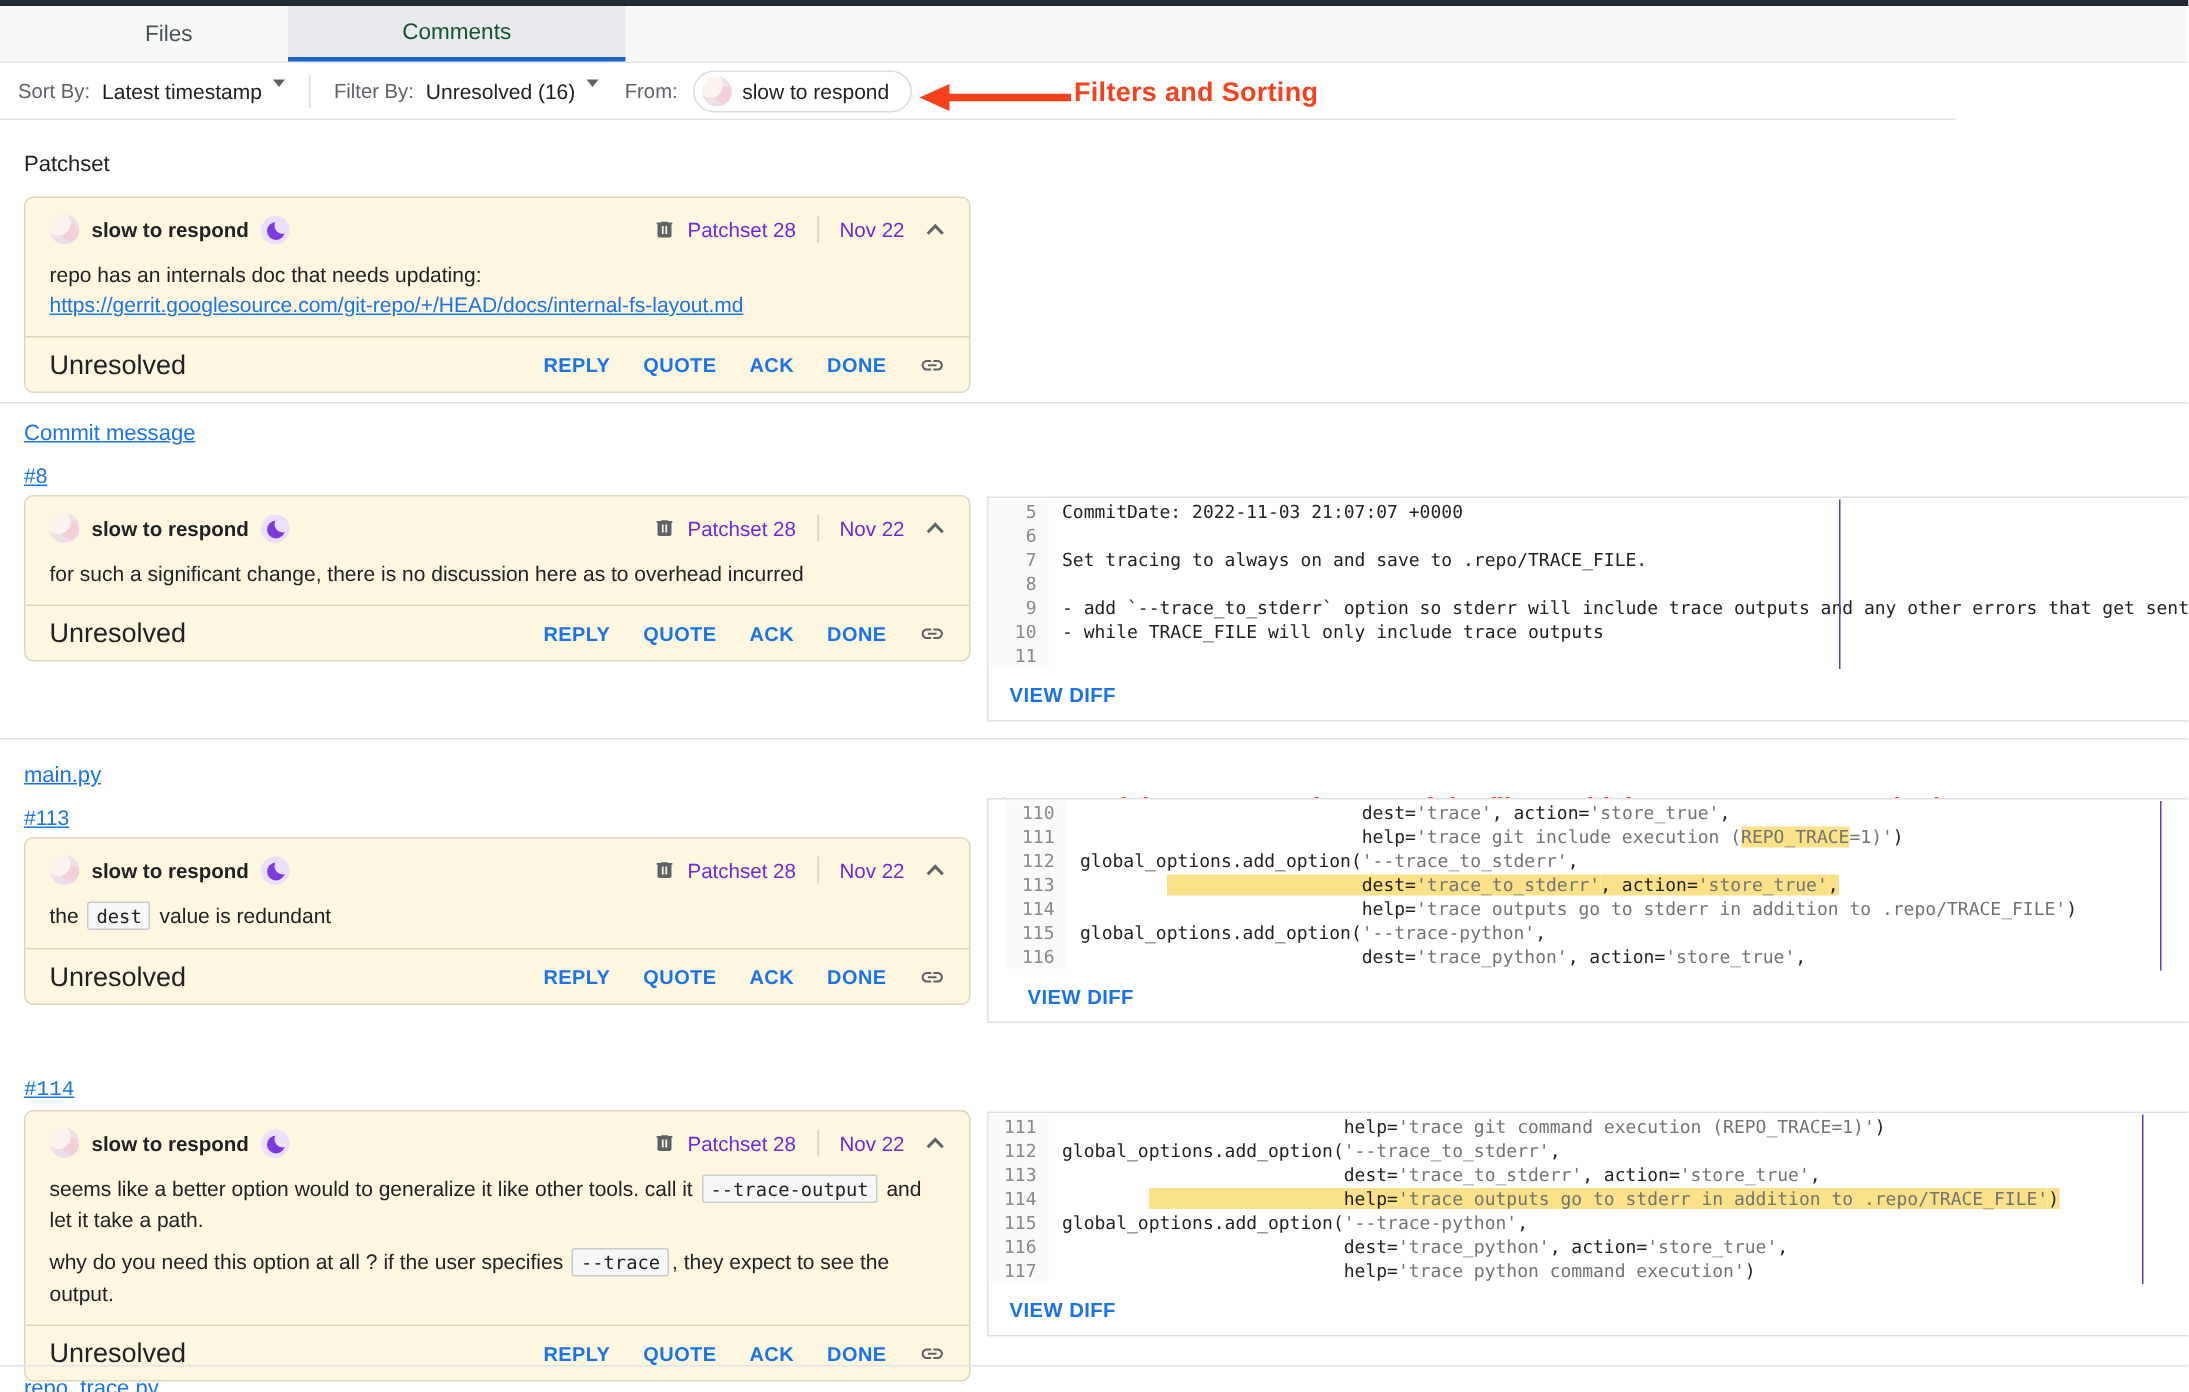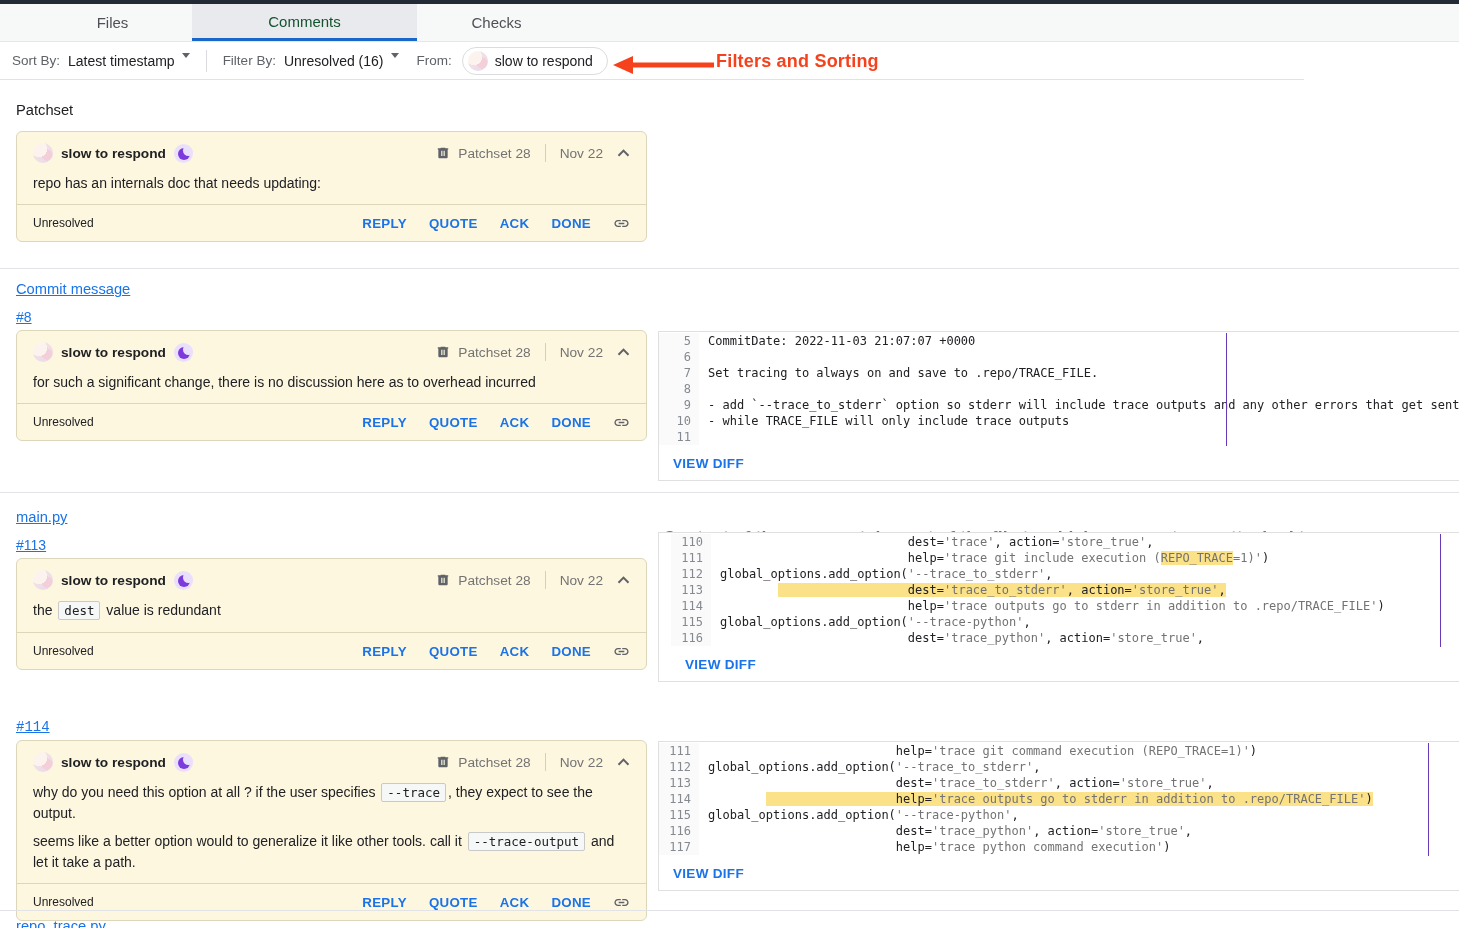--- a/index.html
+++ b/index.html
@@ -39,30 +39,30 @@
   
   .card{position:absolute;width:631px;background:#fef7e0;border:1px solid #dcd6bb;border-radius:6px;box-sizing:border-box;}
   .card-main{padding:10px 16px 11px;}
   .thread-head{display:flex;align-items:center;gap:8px;height:22px;}
   .author{font-size:13.7px;font-weight:bold;color:#202124;}
   .moon{width:19px;height:19px;border-radius:50%;background:#ebe0fb;position:relative;overflow:hidden;flex:none;}
   .moon::before{content:"";position:absolute;left:4px;top:4px;width:12px;height:12px;border-radius:50%;background:#7c3bdc;}
   .moon::after{content:"";position:absolute;left:9px;top:1px;width:11px;height:11px;border-radius:50%;background:#ebe0fb;}
   .spacer{flex:1;}
   .iconbtn{display:flex;align-items:center;justify-content:center;cursor:pointer;flex:none;}
-  .meta{font-size:13.7px;color:#737373;white-space:nowrap;}
+  .meta{font-size:13.7px;color:#6d28d9;white-space:nowrap;}
   .head-vbar{width:1px;height:18px;background:#d6d0b6;margin:0 6px;}
   .cbody{font-size:14px;line-height:20px;color:#202124;margin-top:9px;}
   .cbody p{margin:0 0 8px;}
   .cbody p:last-child{margin-bottom:0;}
   .cbody a{color:#1a73e8;text-decoration:underline;word-break:break-all;cursor:pointer;}
   .codechip{font-family:"DejaVu Sans Mono",monospace;font-size:12.5px;background:#f6f8f8;border:1px solid #c9c9c9;
             border-radius:2px;padding:1px 5px;margin:0 2px;white-space:nowrap;}
   .card-foot{border-top:1px solid #ddd7ba;height:37px;display:flex;align-items:center;padding:0 16px;box-sizing:border-box;}
-  .status{font-size:12px;color:#202124;}
+  .status{font-size:18px;color:#202124;}
   .foot-actions{margin-left:auto;display:flex;align-items:center;gap:22px;}
   .actlink{font-size:13.3px;font-weight:bold;color:#1a73e8;letter-spacing:.3px;cursor:pointer;}
   
   .codecard{position:absolute;width:801px;background:#fff;border:1px solid #e0e0e0;border-right:none;box-sizing:border-box;overflow:hidden;}
   .codewrap{position:relative;padding:1px 0;overflow:hidden;}
   .cl{display:flex;height:16px;line-height:16px;font-family:"DejaVu Sans Mono",monospace;font-size:12px;}
   .ln{width:40px;flex:none;text-align:right;padding-right:8px;box-sizing:border-box;color:#848a90;background:#fafafa;}
   .ct{white-space:pre;padding-left:9px;color:#202124;}
   .ct .s{color:#737373;}
   .ct .mk{background:#fbe187;}
@@ -72,21 +72,20 @@
   .vd-row{height:34px;display:flex;align-items:center;padding-left:14px;}
   .vd{font-size:13.5px;font-weight:bold;color:#1a73e8;letter-spacing:.3px;cursor:pointer;}
 </style>
 </head>
 <body>
 
 <div class="top-strip"></div>
 <div class="tabbar">
   <div class="tab" style="left:0;">Files</div>
   <div class="tab active" style="left:192px;">Comments</div>
-  <div class="tab" style="left:384px;">Checks</div>
 </div>
 
 <div class="filterbar">
   <span class="flabel">Sort By:</span>
   <span class="fvalue">
     <span>Latest timestamp</span>
     <span class="caret"></span>
   </span>
   <span class="vdiv"></span>
   <span class="flabel">Filter By:</span>
@@ -128,20 +127,21 @@
       <span class="head-vbar"></span>
       <span class="meta">Nov 22</span>
       <span class="iconbtn" style="margin-left:6px;">
         <svg width="13" height="8" viewBox="0 0 13 8" fill="none" stroke="#5f6368" stroke-width="2">
             <path d="M1.5 6.8 6.5 1.6 11.5 6.8"></path>
           </svg>
       </span>
     </div>
     <div class="cbody">
       <div>repo has an internals doc that needs updating:</div>
+      <a>https://gerrit.googlesource.com/git-repo/+/HEAD/docs/internal-fs-layout.md</a>
     </div>
   </div>
   <div class="card-foot">
     <span class="status">Unresolved</span>
     <span class="foot-actions">
       <span class="actlink">REPLY</span>
       <span class="actlink">QUOTE</span>
       <span class="actlink">ACK</span>
       <span class="actlink">DONE</span>
       <span class="iconbtn">
@@ -336,22 +336,22 @@
       <span class="meta">Patchset 28</span>
       <span class="head-vbar"></span>
       <span class="meta">Nov 22</span>
       <span class="iconbtn" style="margin-left:6px;">
         <svg width="13" height="8" viewBox="0 0 13 8" fill="none" stroke="#5f6368" stroke-width="2">
             <path d="M1.5 6.8 6.5 1.6 11.5 6.8"></path>
           </svg>
       </span>
     </div>
     <div class="cbody">
+      <p><span>seems like a better option would to generalize it like other tools. call it </span><span class="codechip">--trace-output</span><span> and let it take a path.</span></p>
       <p><span>why do you need this option at all ? if the user specifies </span><span class="codechip">--trace</span><span>, they expect to see the output.</span></p>
-      <p><span>seems like a better option would to generalize it like other tools. call it </span><span class="codechip">--trace-output</span><span> and let it take a path.</span></p>
     </div>
   </div>
   <div class="card-foot">
     <span class="status">Unresolved</span>
     <span class="foot-actions">
       <span class="actlink">REPLY</span>
       <span class="actlink">QUOTE</span>
       <span class="actlink">ACK</span>
       <span class="actlink">DONE</span>
       <span class="iconbtn">

